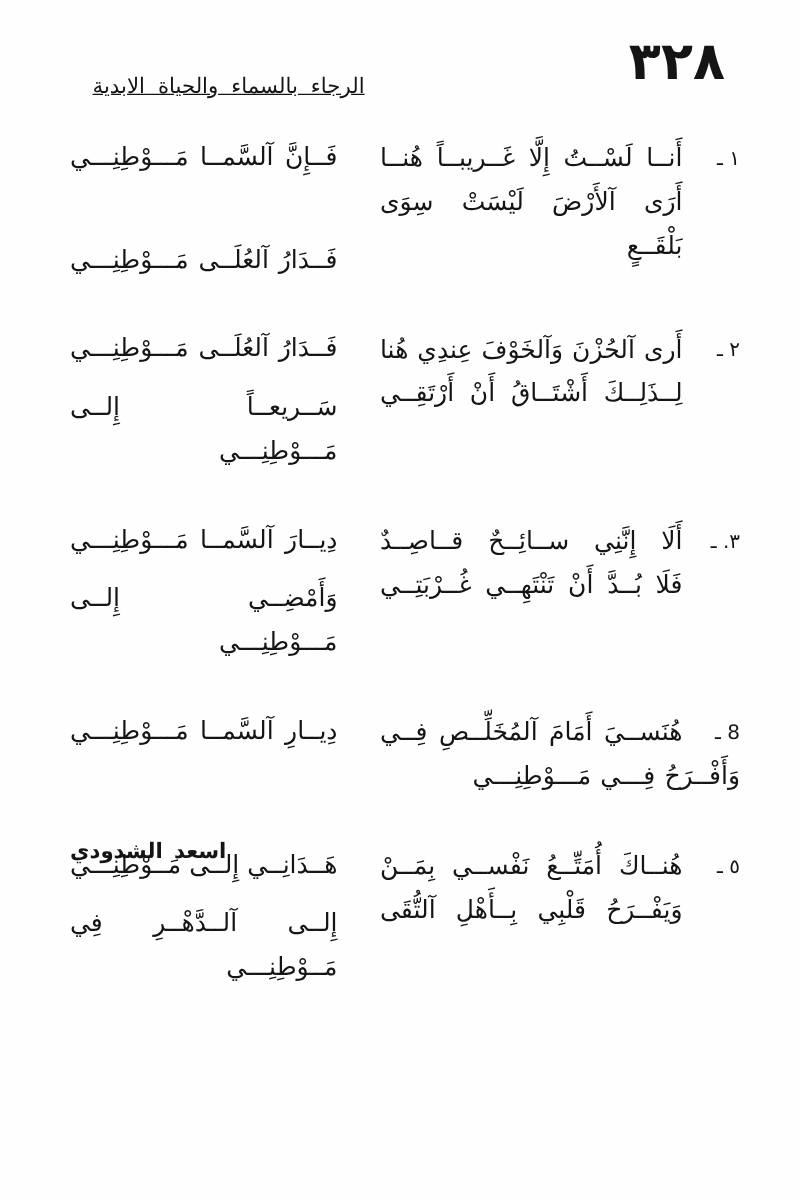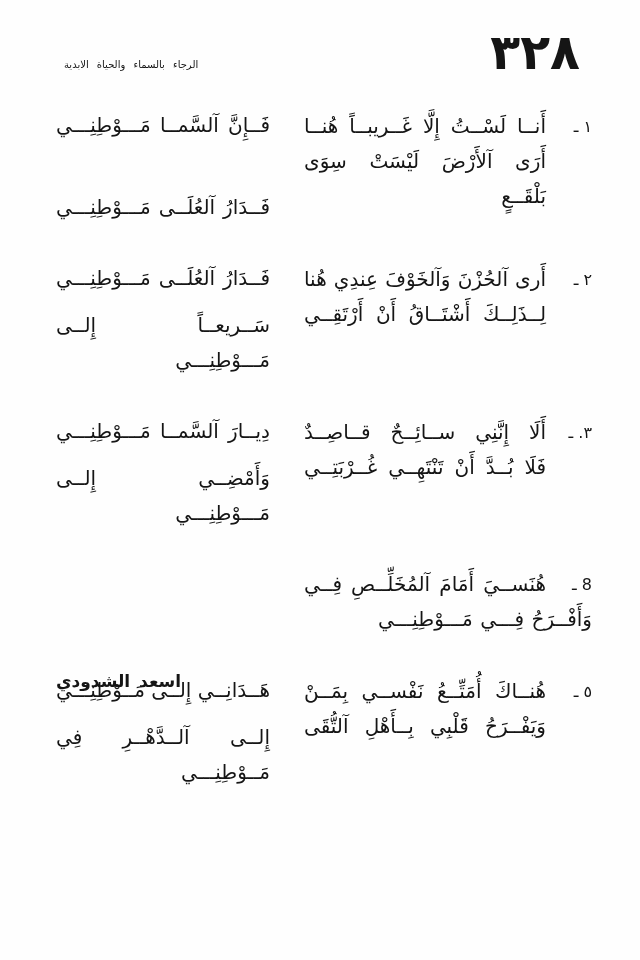--- a/index.html
+++ b/index.html
@@ -16,33 +16,34 @@
     color: #151515;
     font-family: "DejaVu Sans", sans-serif;
     direction: rtl;
     overflow: hidden;
   }
   
   .hymn-number {
     position: absolute;
     top: 28px;
     right: 60px;
-    font-size: 49px;
+    font-size: 42px;
     font-weight: bold;
     letter-spacing: 2px;
     line-height: 1;
   }
   .section-title {
     position: absolute;
     top: 58px;
-    left: 64px;
-    font-size: 10px;
+    left: 74px;
+    font-size: 17px;
     word-spacing: 5px;
     line-height: 1.4;
     white-space: nowrap;
+    text-decoration: underline;
   }
   
   .verses {
     position: absolute;
     top: 108px;
     right: 48px;
     left: 56px;
   }
   .verse {
     margin-bottom: 36px;
@@ -146,20 +147,21 @@
         <div class="ltext">وَأَمْضِــي إِلــى مَـــوْطِنِـــي</div>
       </div>
     </div>
 
     <div class="verse">
       <div class="vrow">
         <div class="rcell">
           <span class="vnum">8 ـ</span>
           <span class="rtext">هُنَســيَ أَمَامَ آلمُخَلِّــصِ فِــي</span>
         </div>
+        <div class="ltext">دِيــارِ آلسَّمــا مَـــوْطِنِـــي</div>
       </div>
       <div class="vrow">
         <div class="ltext">وَأَفْــرَحُ فِـــي مَـــوْطِنِـــي</div>
       </div>
     </div>
 
     <div class="verse">
       <div class="vrow">
         <div class="rcell">
           <span class="vnum">٥ ـ</span>

